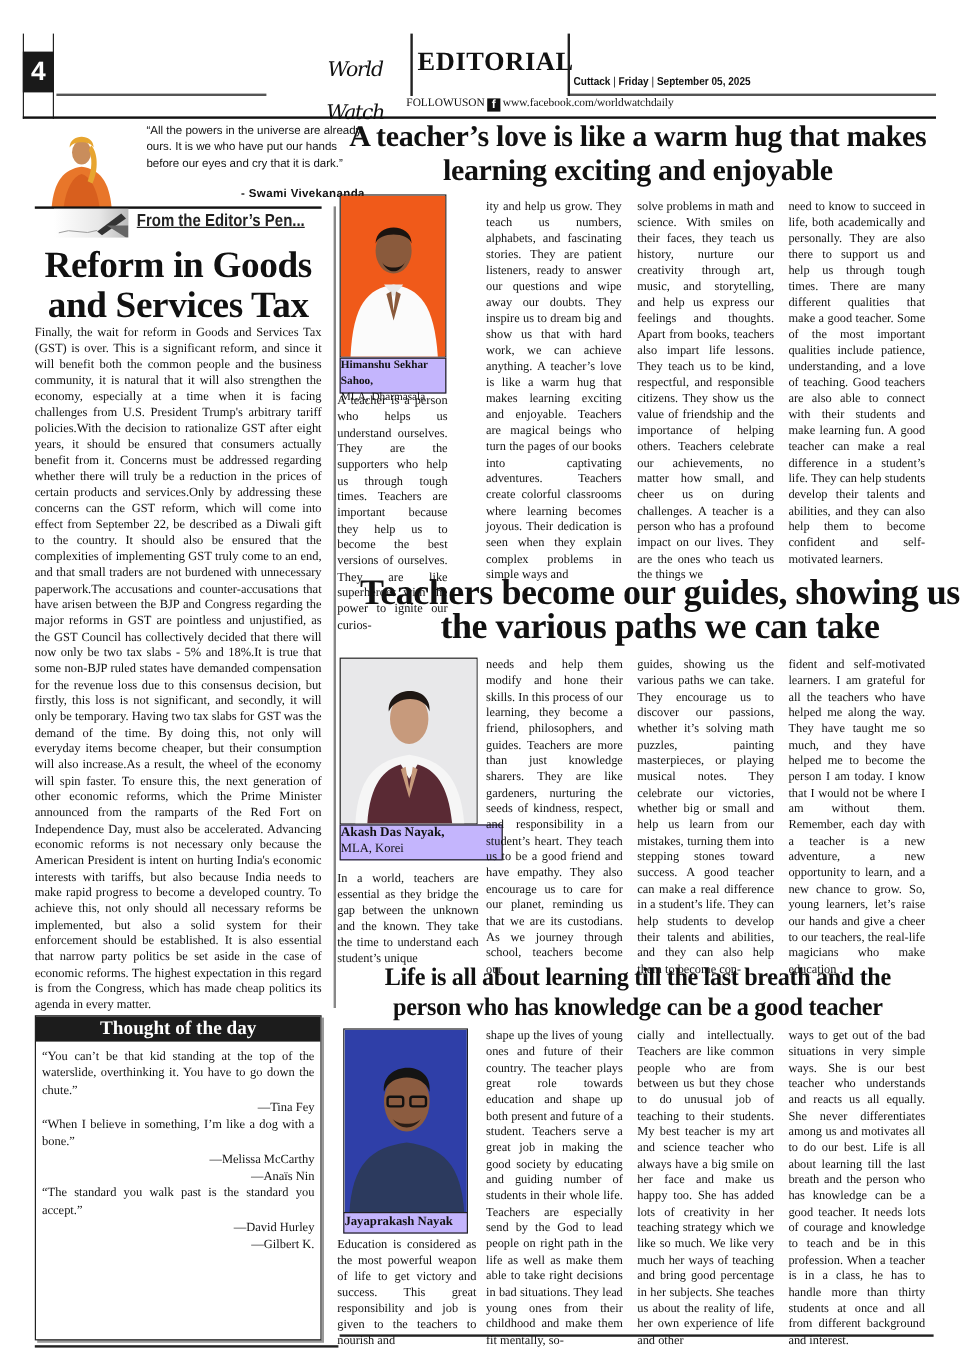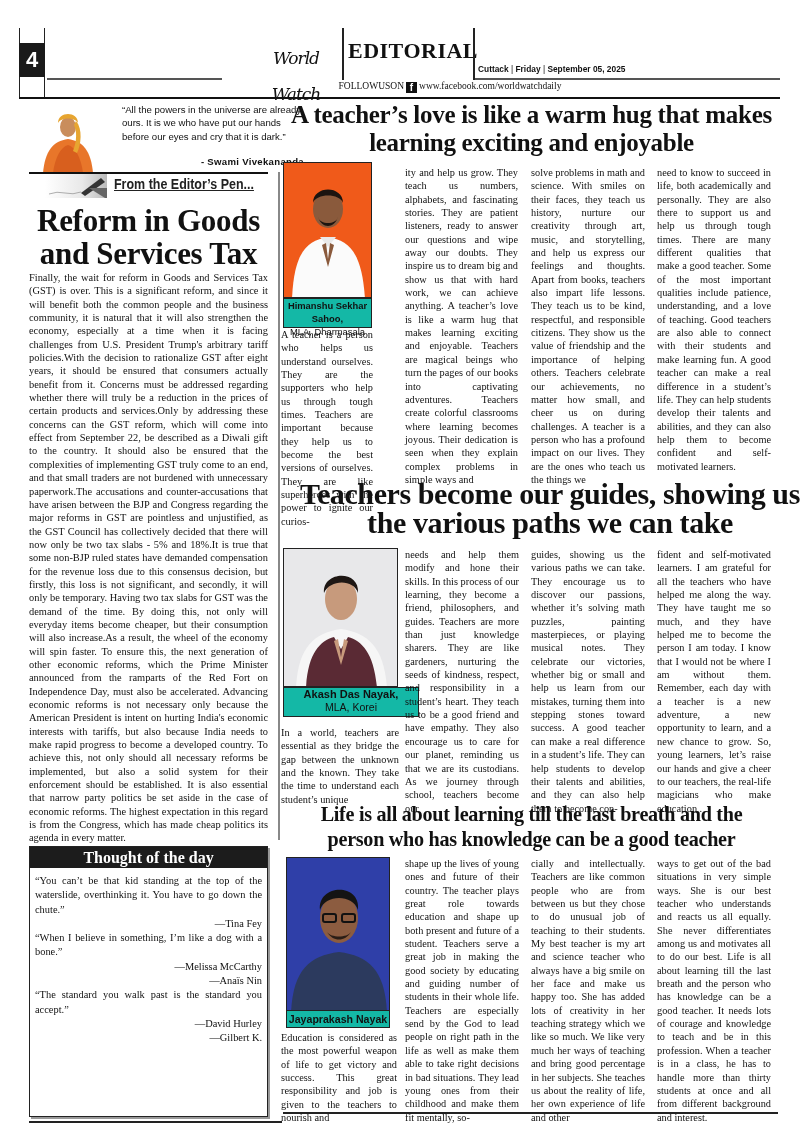--- a/index.html
+++ b/index.html
@@ -44,21 +44,21 @@
   
   .headline { position: absolute; font-family: "Liberation Serif", serif; font-weight: bold; text-align: center; color: #111; }
   .h1 { left: 283px; top: 101px; width: 497px; font-size: 25px; line-height: 28px; letter-spacing: -0.3px; }
   .h2 { left: 280px; top: 479px; width: 500px; font-size: 30px; line-height: 29px; letter-spacing: -0.4px; margin-left: 20px; }
   .h3 { left: 283px; top: 802px; width: 497px; font-size: 21px; line-height: 25px; letter-spacing: -0.3px; transform: scaleX(0.96); transform-origin: center; }
 
   .col { position: absolute; font-family: "Liberation Serif", serif; font-size: 10.3px; line-height: 13.35px; text-align: justify; hyphens: auto; }
 
   .photo { position: absolute; border: 1px solid #222; overflow: hidden; }
   .photo svg { display: block; }
-  .caption { position: absolute; border: 1px solid #222; text-align: center; font-family: Liberation Sans, sans-serif; background: #14b8a6; }
+  .caption { position: absolute; border: 1px solid #222; text-align: left; font-family: Liberation Serif, serif; background: #c4b5fd; }
   .cap-name { font-weight: bold; font-size: 10.3px; line-height: 13px; }
   .cap-role { font-size: 10.3px; line-height: 13px; }
 
   .rule-bottom-right { position: absolute; left: 283px; top: 1112px; width: 495px; height: 2px; background: #222; }
 </style>
 </head>
 <body>
 
 <div class="page-num-box"></div>
 <div class="page-num">4</div>

